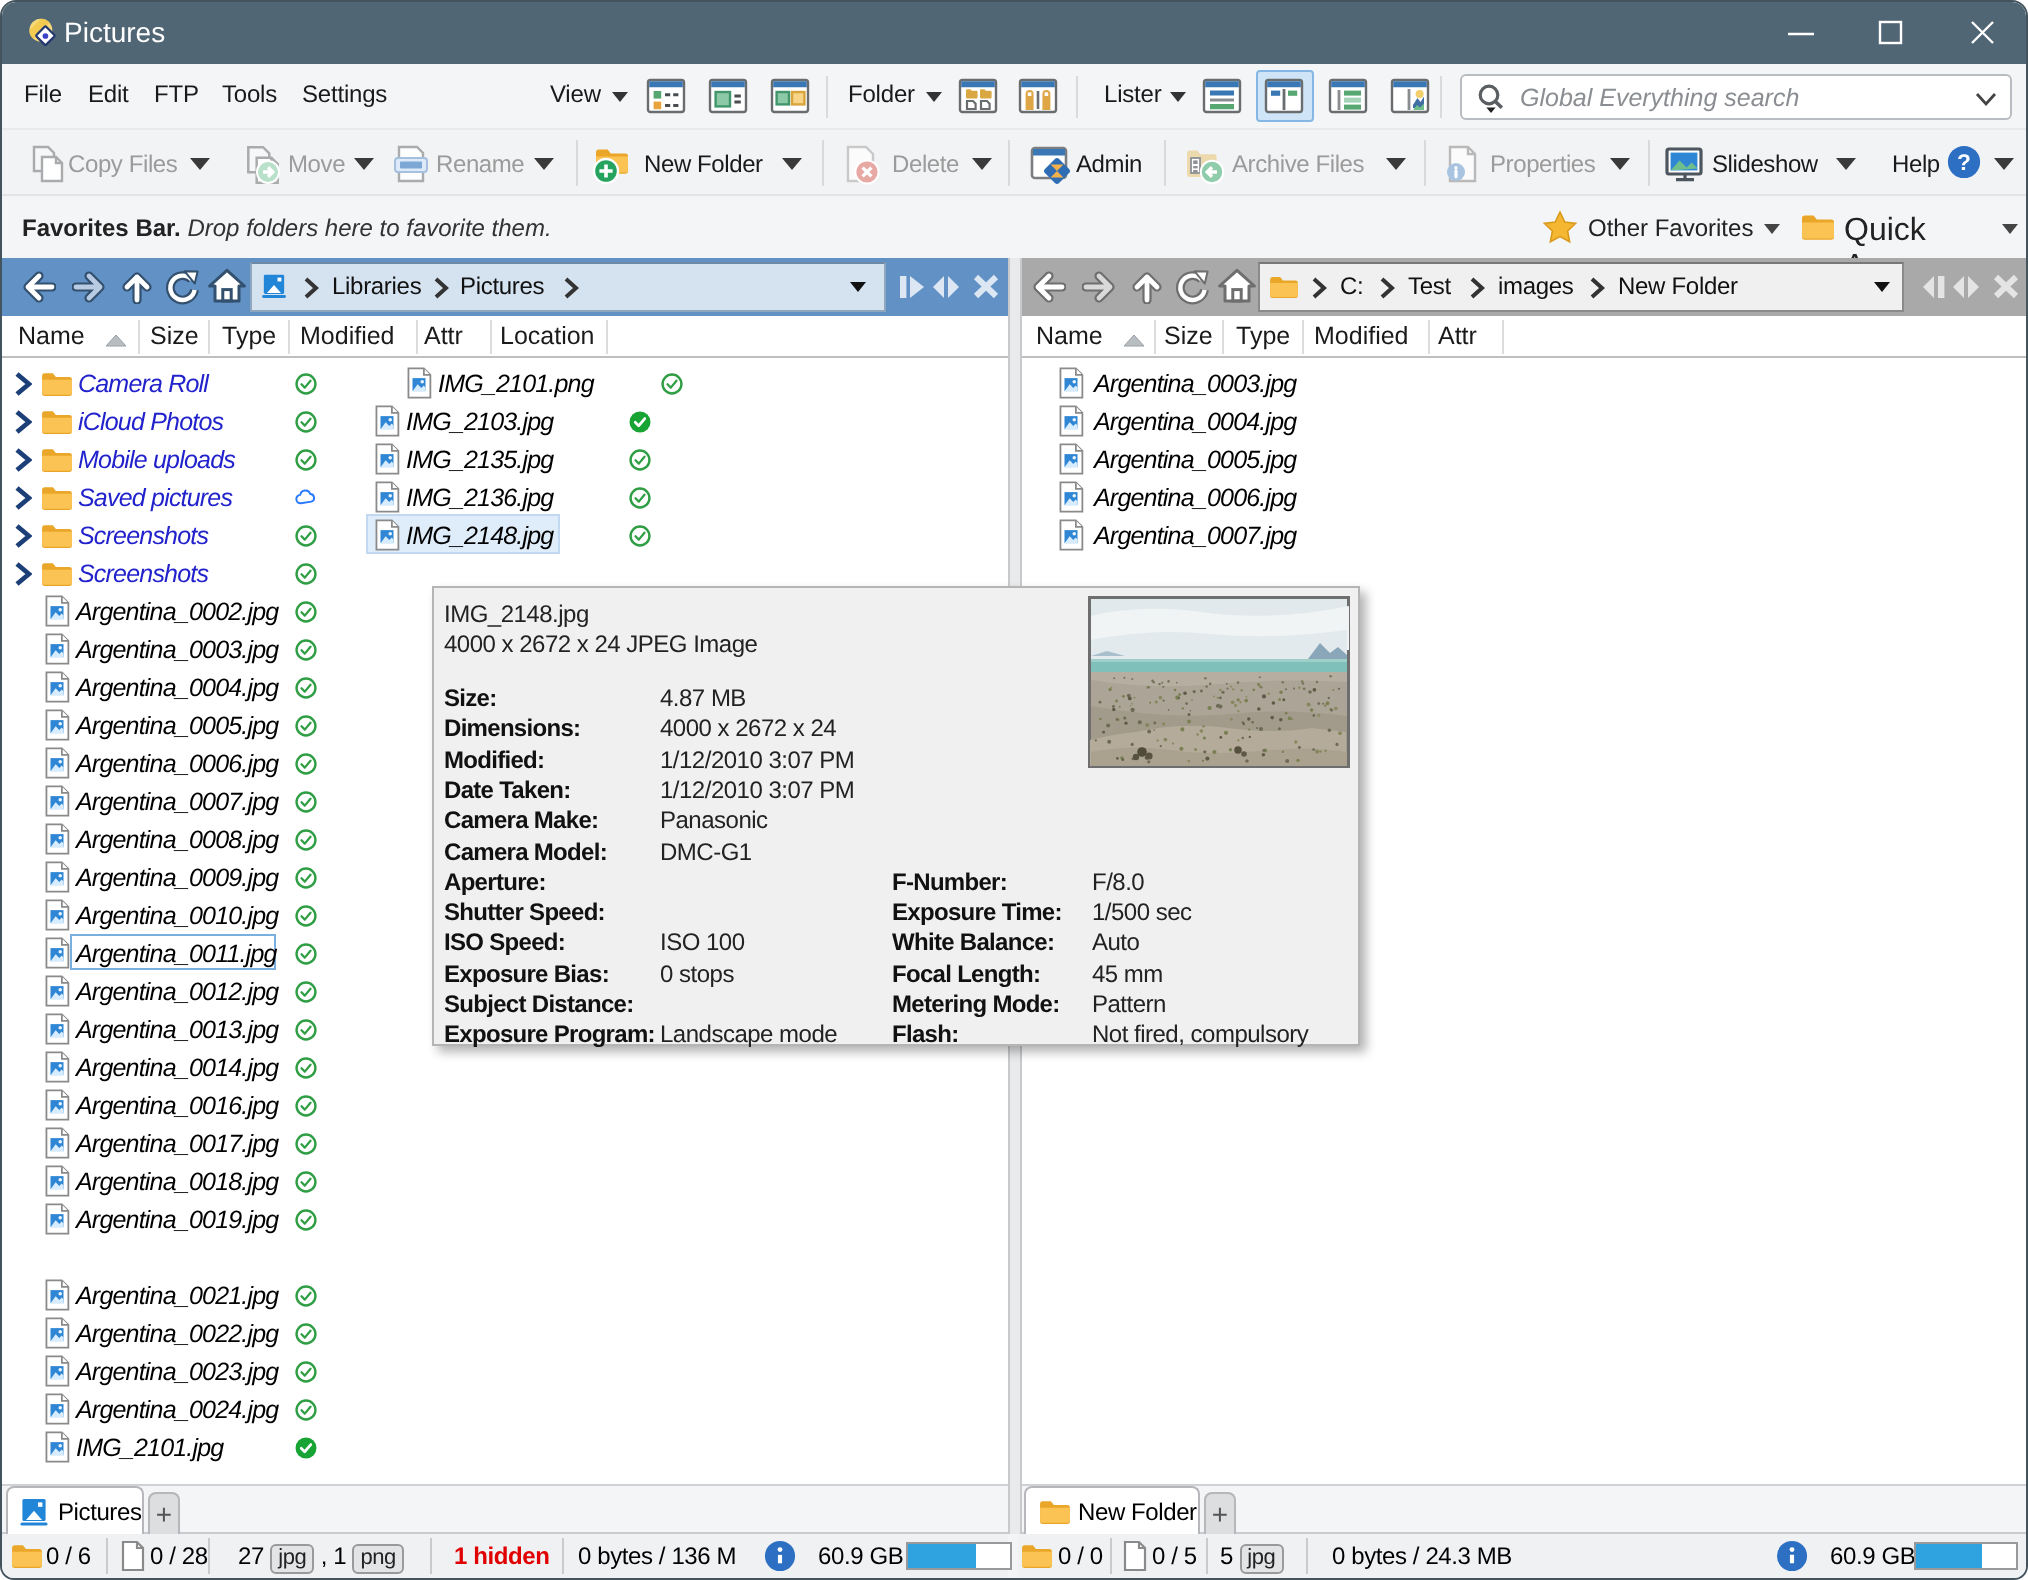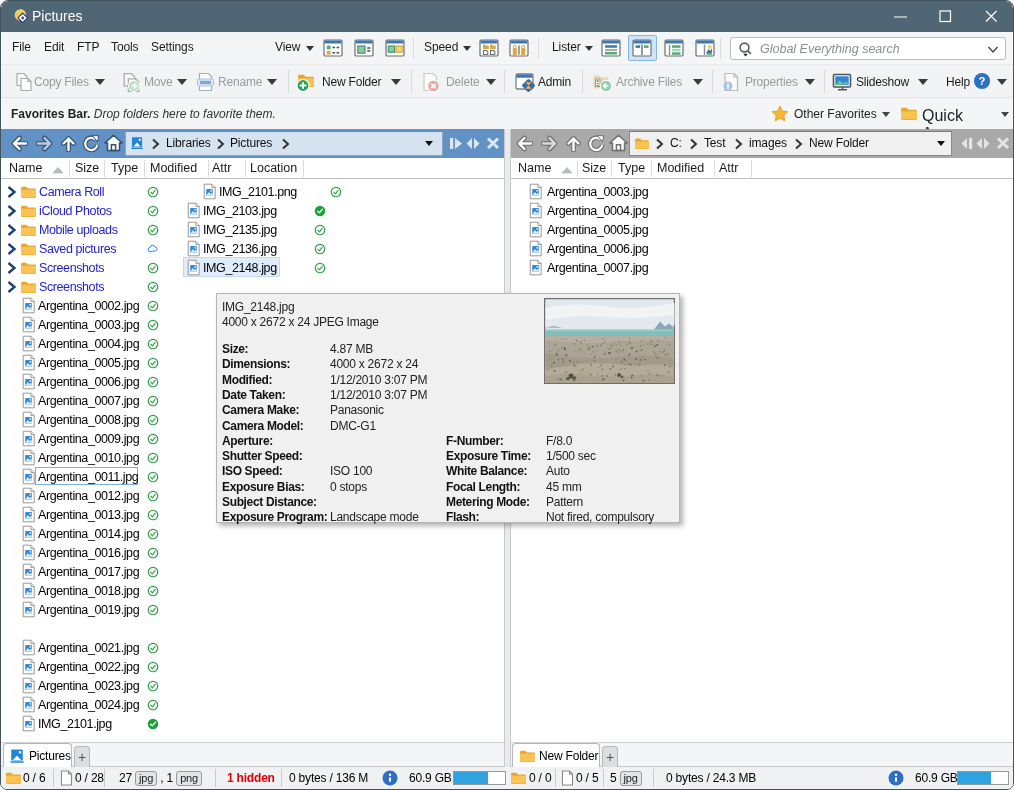--- a/index.html
+++ b/index.html
@@ -20,21 +20,21 @@
 #favbar{left:0;top:98px;right:0;height:30px;background:#f4f5f7;}
 #favbar .lbl{left:10px;top:8px;font-size:12px;color:#222;}
 .bcrumb{top:128px;height:29px;}
 .bfield{top:2px;height:25px;}
 .crumbtxt{font-size:12px;color:#111;top:6.5px;letter-spacing:-0.15px;}
 .hdr{top:157px;height:21px;background:#fff;border-bottom:1px solid #bfbfbf;}
 .hdrtxt{font-size:12.5px;color:#1a1a1a;top:3px;}
 .hsep{top:2px;height:17px;width:1px;background:#dcdcdc;}
 .list{top:178px;background:#fff;}
 .row{position:absolute;height:19px;font-size:12.5px;letter-spacing:-0.4px;color:#000;white-space:nowrap;}
-.fname{position:absolute;top:3px;}
+.fname{position:absolute;top:3px;font-style:italic;}
 .fico{position:absolute;}
 .fold{color:#2222cc;}
 .tabbar{top:741px;height:25px;background:#f4f5f6;border-top:1px solid #cfd1d4;border-bottom:1px solid #c9cbce;}
 .tab{position:absolute;top:0px;height:25px;background:#fff;border:1px solid #b5b7ba;border-bottom:none;border-radius:4px 4px 0 0;}
 .tabplus{position:absolute;top:3px;width:16px;height:22px;background:#dcdee0;border:1px solid #b5b7ba;border-bottom:none;border-radius:4px 4px 0 0;color:#555;font-size:14px;text-align:center;line-height:20px;}
 .status{top:766px;height:23px;background:#f0f1f3;}
 .sttxt{font-size:12px;letter-spacing:-0.2px;color:#000;top:4px;}
 .stsep{top:2px;height:18px;width:1px;background:#c9cbce;}
 .badge{display:inline-block;background:#e3e4e6;border:1px solid #9a9a9a;border-radius:3px;font-size:11px;padding:0 3px;line-height:13px;color:#222;}
 #tip{left:215px;top:292px;width:464px;height:230px;background:#f0f0f0;
@@ -130,21 +130,21 @@
         <rect x="3.8" y="8" width="7.2" height="7.2" fill="#8cc9a6" stroke="#42966c" stroke-width="1.2"></rect>
         <path d="M13.2 10 h3.2 M13.2 13 h3.2" stroke="#4a4d50" stroke-width="1.5"></path>
       </svg>
       <svg class="abs" style="left:384px;top:6px" width="20" height="20" viewBox="0 0 20 20">
   <rect x="1" y="2" width="18" height="16" rx="1.2" fill="#fff" stroke="#6a6d70" stroke-width="1.2"></rect>
   <path d="M1.6 2.6 h16.8 v3 h-16.8 z" fill="#3a78b5"></path>
         <rect x="3.3" y="8" width="6.2" height="6.2" fill="#8cc9a6" stroke="#42966c" stroke-width="1.2"></rect>
         <rect x="11" y="8" width="6.2" height="6.2" fill="#f7d488" stroke="#d9a43c" stroke-width="1.2"></rect>
       </svg>
       <div class="abs vsep" style="left:412px;top:6px;height:21px"></div>
-      <div class="abs menuitem" style="left:423px">Speed</div>
+      <div class="abs menuitem" style="left:423px">Folder</div>
       <div class="abs ddarrow" style="left:462px;top:14px"></div>
       <svg class="abs" style="left:478px;top:6px" width="20" height="20" viewBox="0 0 20 20">
   <rect x="1" y="2" width="18" height="16" rx="1.2" fill="#fff" stroke="#6a6d70" stroke-width="1.2"></rect>
   <path d="M1.6 2.6 h16.8 v3 h-16.8 z" fill="#3a78b5"></path>
         <path d="M4 7.2 a0.6 0.6 0 0 1 0.6 -0.6 h1.6 l0.7 0.8 h2.3 a0.6 0.6 0 0 1 0.6 0.6 v2.6 a0.6 0.6 0 0 1 -0.6 0.6 h-4.6 a0.6 0.6 0 0 1 -0.6 -0.6 z" fill="#d9a843"></path>
         <path d="M11 7.2 a0.6 0.6 0 0 1 0.6 -0.6 h1.6 l0.7 0.8 h2.3 a0.6 0.6 0 0 1 0.6 0.6 v2.6 a0.6 0.6 0 0 1 -0.6 0.6 h-4.6 a0.6 0.6 0 0 1 -0.6 -0.6 z" fill="#d9a843"></path>
         <path d="M4.5 12.5 h3 l1.3 1.3 v2.7 h-4.3 z" fill="#fff" stroke="#6a6d70" stroke-width="1.1"></path>
         <path d="M11.5 12.5 h3 l1.3 1.3 v2.7 h-4.3 z" fill="#fff" stroke="#6a6d70" stroke-width="1.1"></path>
       </svg>
       <svg class="abs" style="left:508px;top:6px" width="20" height="20" viewBox="0 0 20 20">

